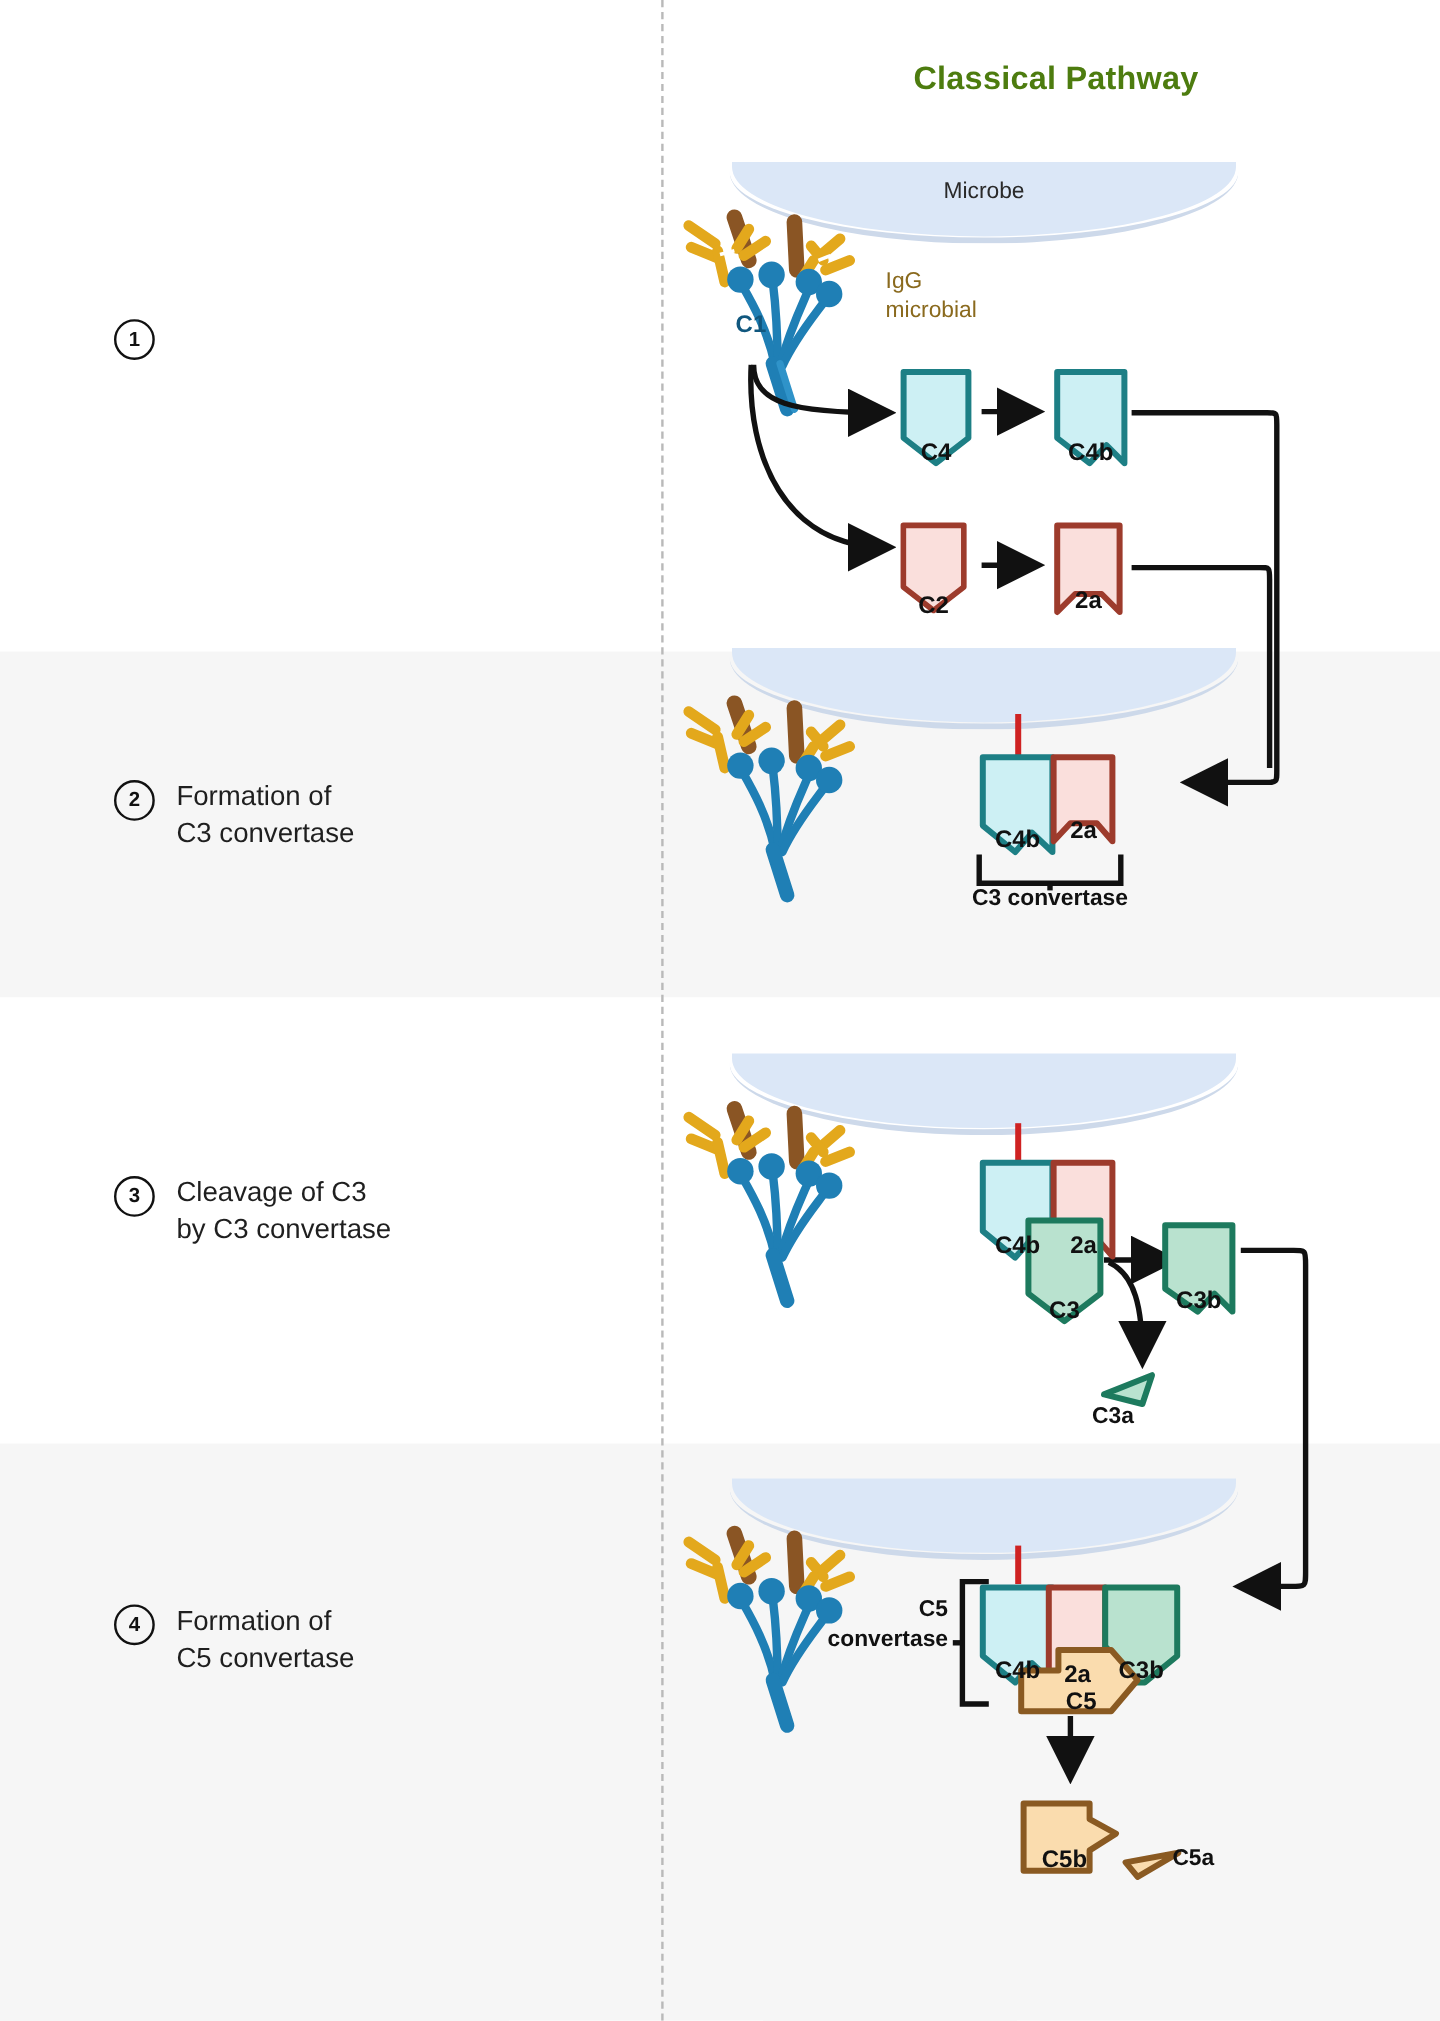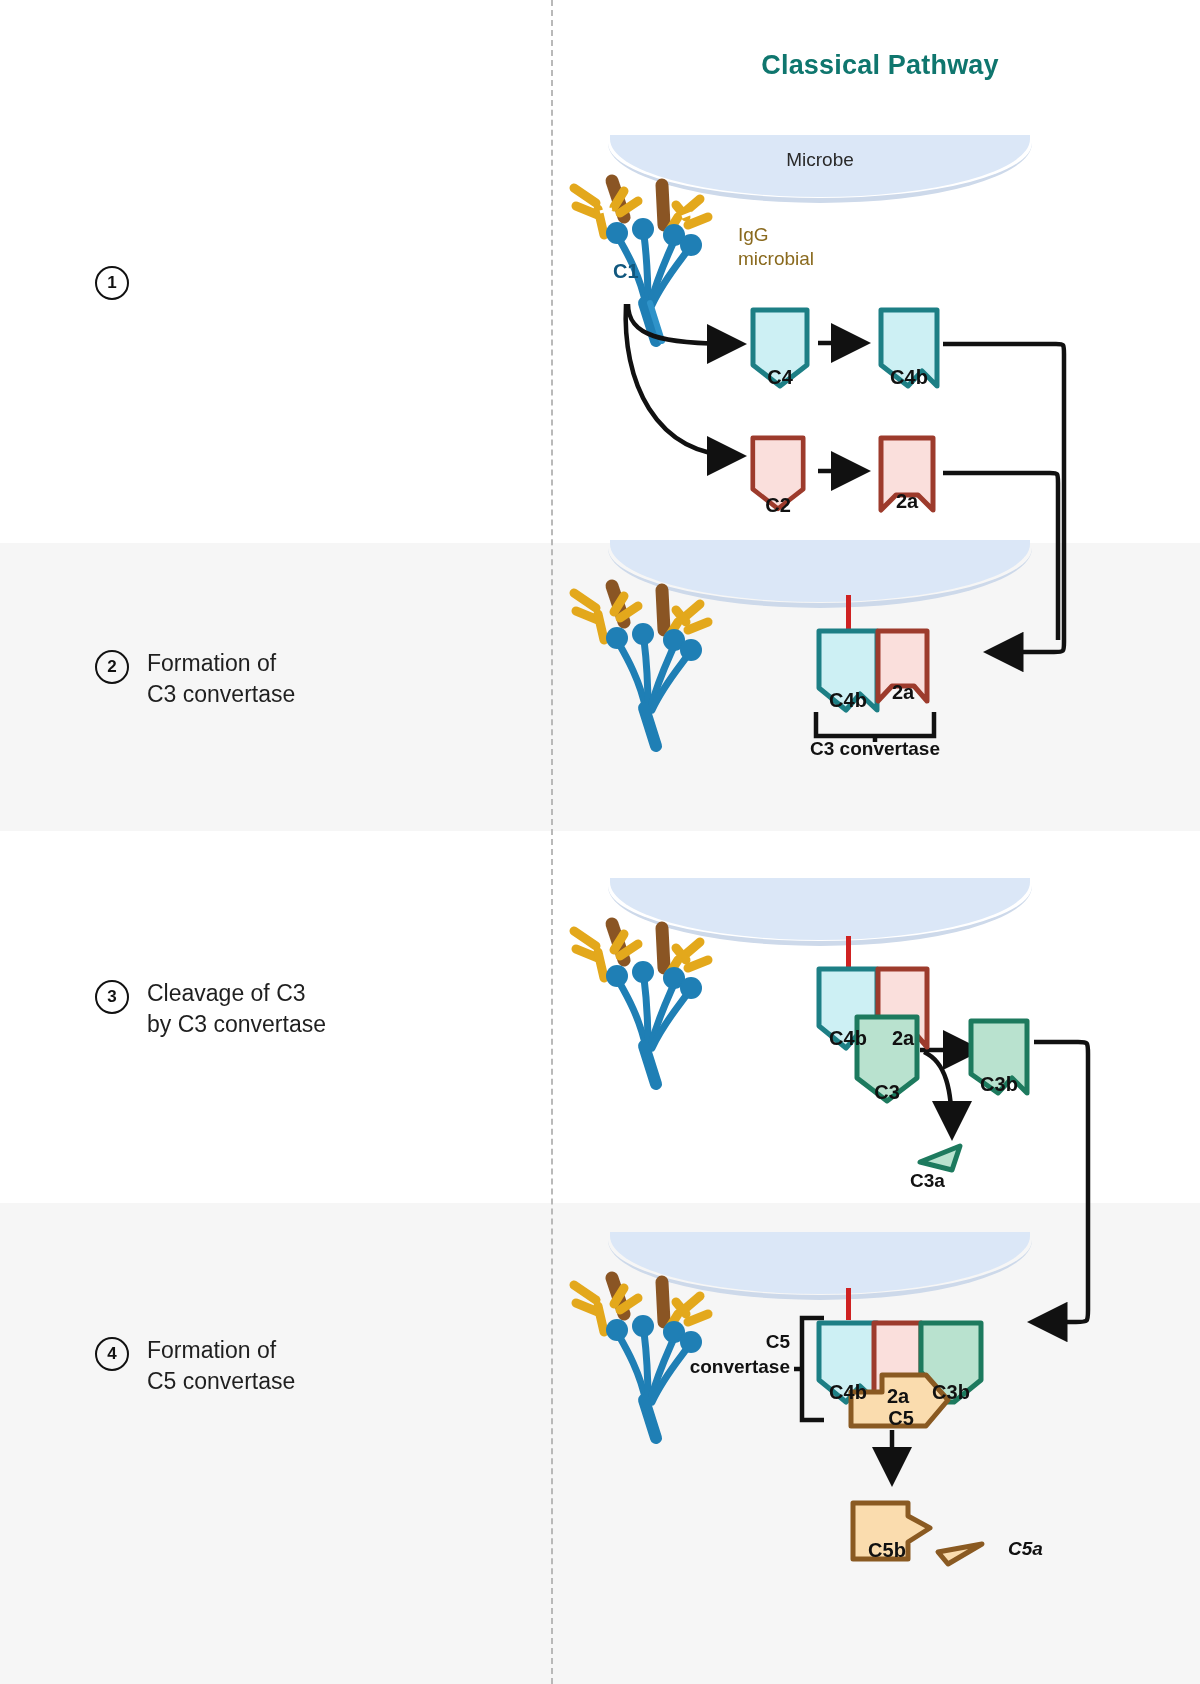--- a/index.html
+++ b/index.html
@@ -18,21 +18,21 @@
 
   
   #divider{
     position:absolute; left:551px; top:0; width:0; height:1684px;
     border-left:2px dashed #b9b9b9;
   }
 
   
   #title{
     position:absolute; left:570px; top:50px; width:620px;
-    text-align:center; font-size:27px; font-weight:bold; color:#0f766e;
+    text-align:center; font-size:27px; font-weight:bold; color:#4d7c0f;
     letter-spacing:.2px;
   }
 
   
   .step{ position:absolute; left:95px; display:flex; gap:18px; align-items:flex-start; }
   .step .num{
     flex:0 0 auto; width:34px; height:34px; border:2.3px solid #111;
     border-radius:50%; display:flex; align-items:center; justify-content:center;
     font-size:17px; font-weight:700; color:#111; margin-top:2px;
   }
@@ -468,16 +468,16 @@
     <div class="prot" style="left:250px; top:268px; width:84px; height:62px;">
       <svg class="sh" viewBox="0 0 84 62" preserveAspectRatio="none">
         <path d="M3 3 H58 V16 L80 28 L58 42 V59 H3 Z" fill="#fadcae" stroke="#8a5a22" stroke-width="5" stroke-linejoin="round"></path>
       </svg>
       <span style="margin-left:-10px;">C5b</span>
     </div>
 
     <svg style="position:absolute; left:332px; top:300px;" width="58" height="36" viewBox="0 0 58 36">
       <path d="M6 20 L50 12 L16 32 Z" fill="#fadcae" stroke="#8a5a22" stroke-width="5" stroke-linejoin="round"></path>
     </svg>
-    <div class="lbl-bold" style="left:408px; top:306px;font-style:italic;">C5a</div>
+    <div class="lbl-bold" style="left:377px; top:306px;">C5a</div>
   </div>
 
 </div>
 
 </body></html>

